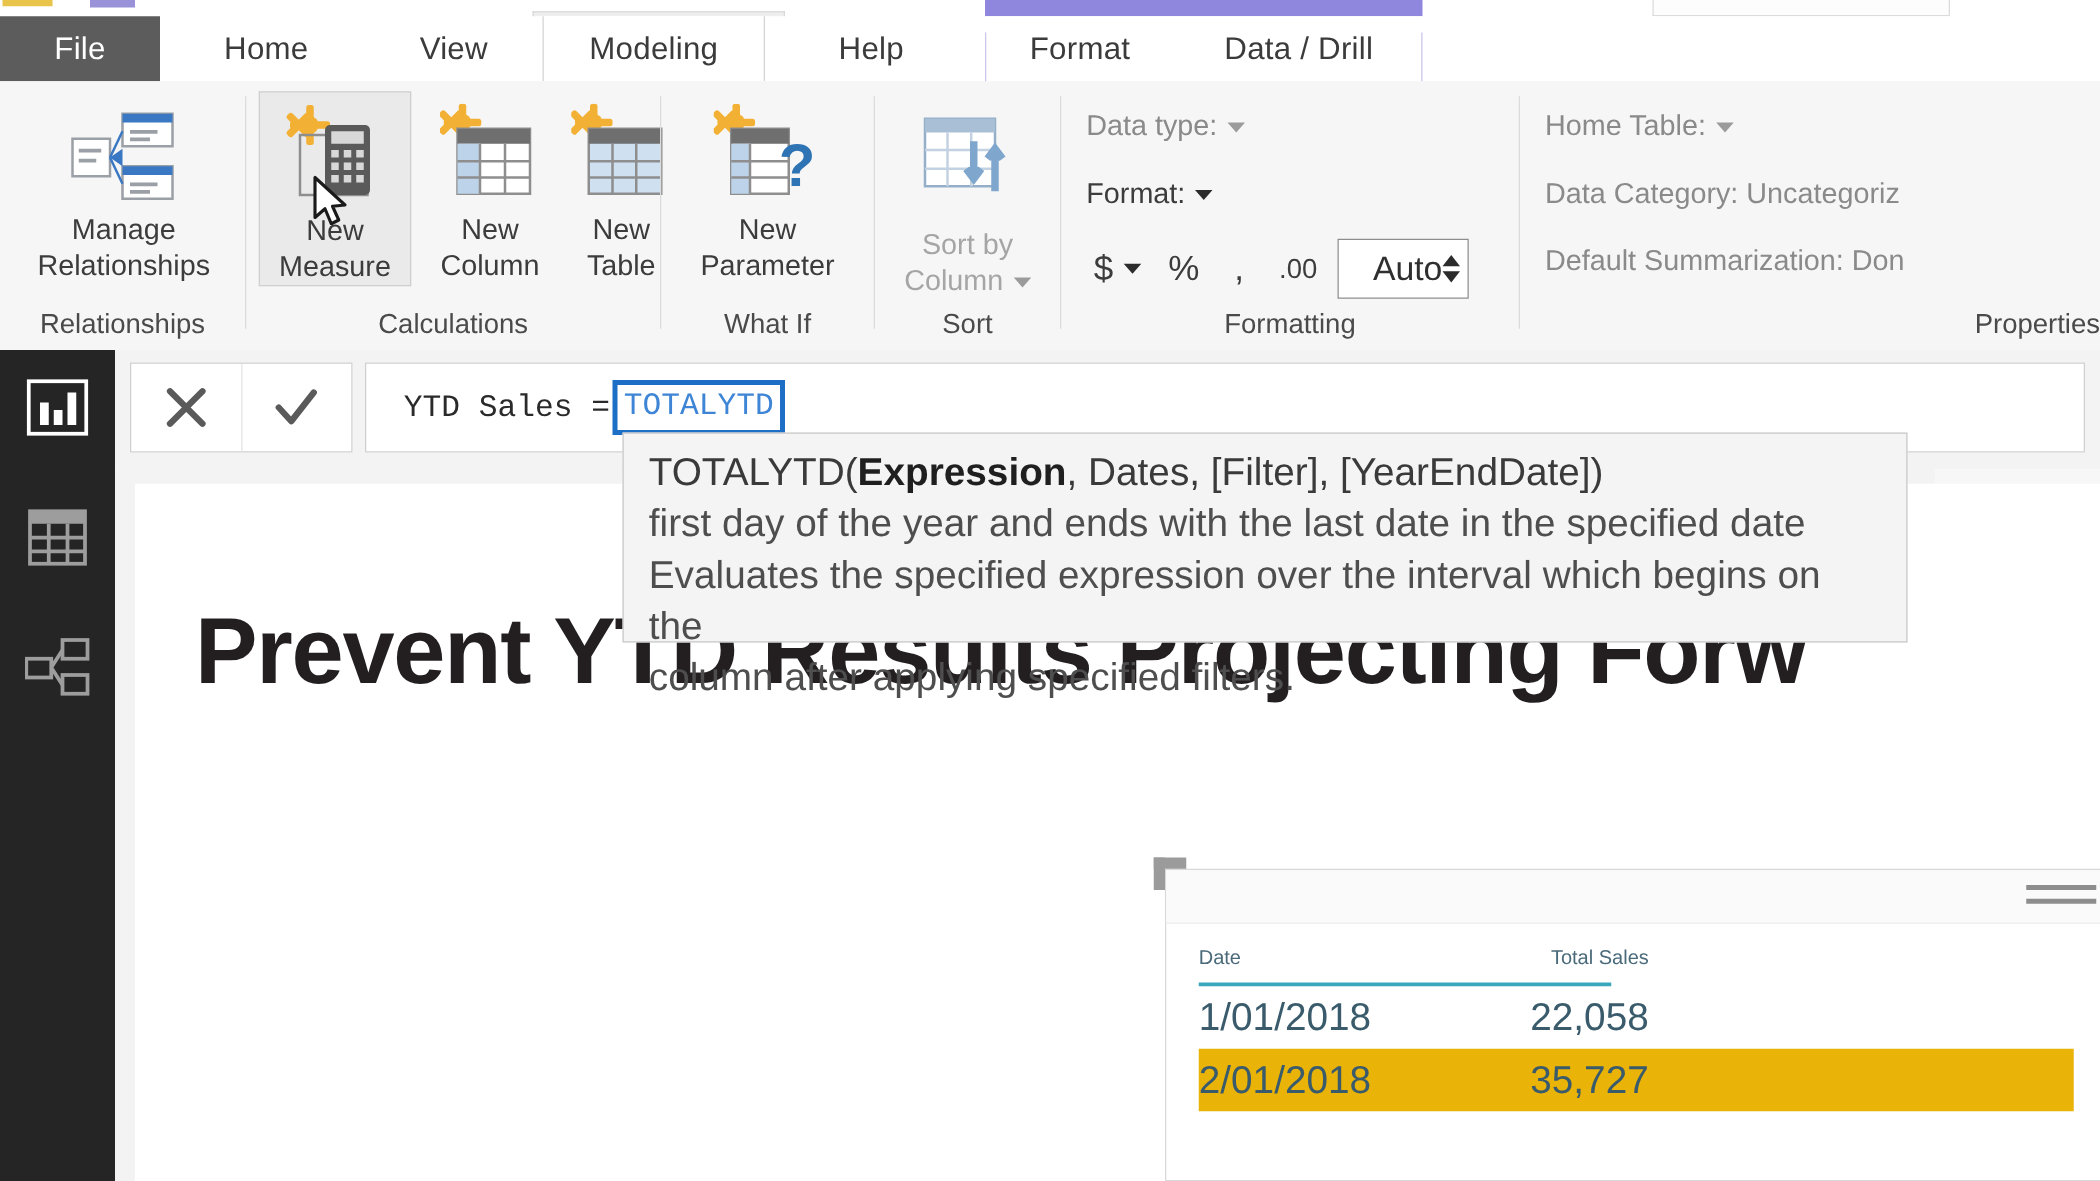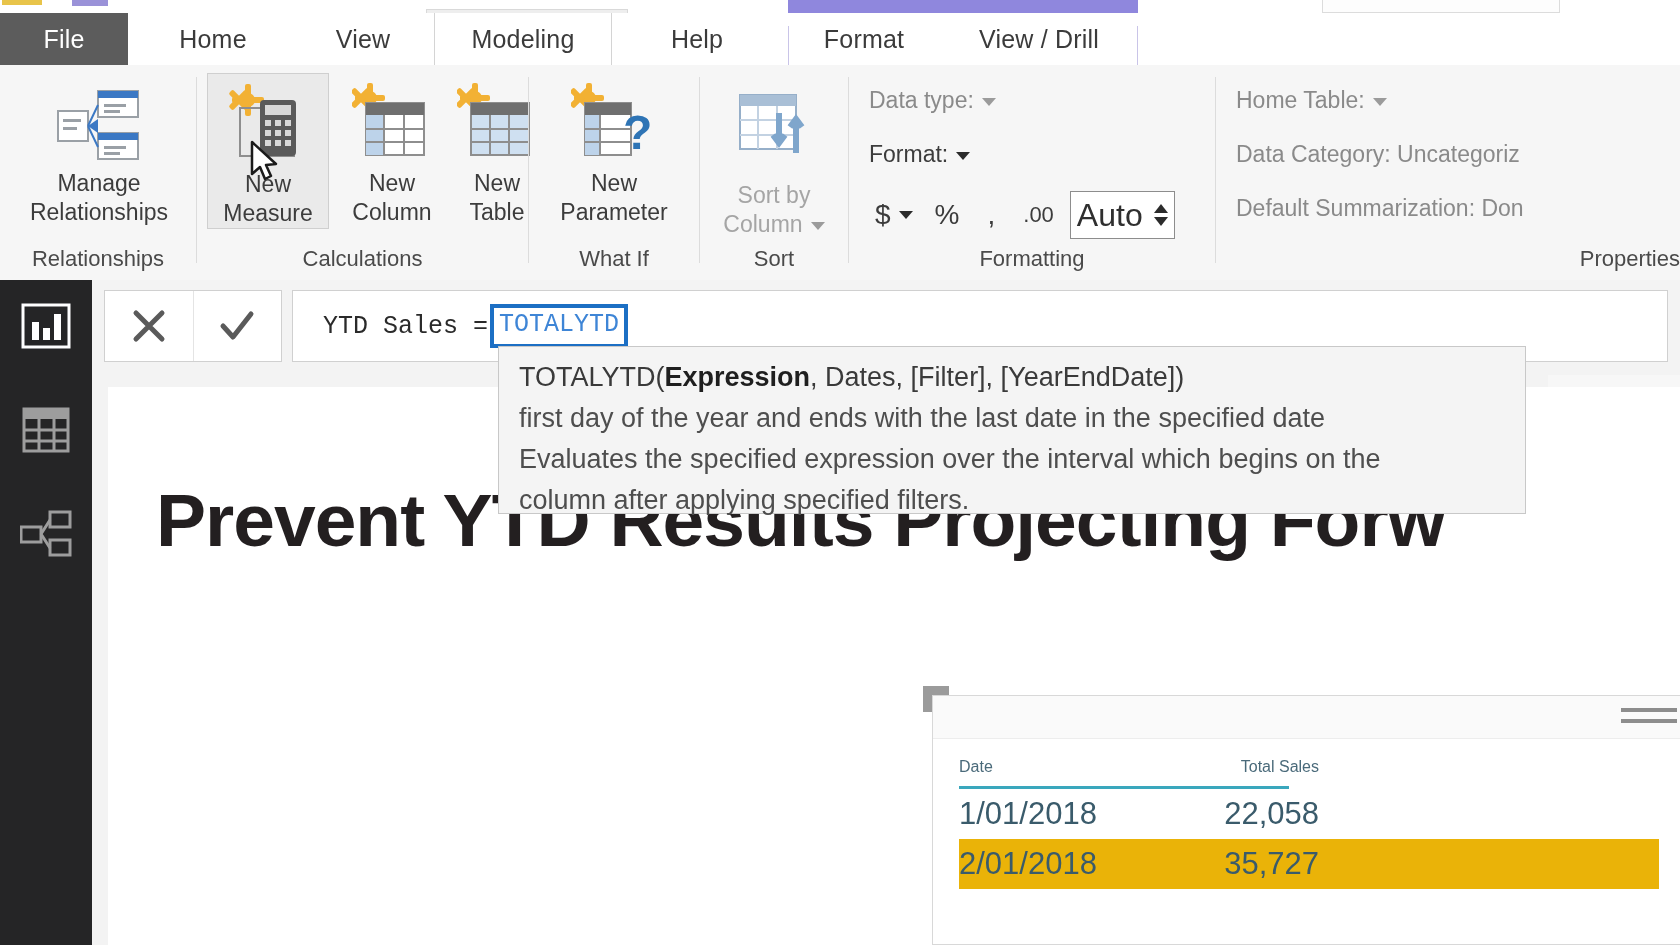--- a/index.html
+++ b/index.html
@@ -55,23 +55,23 @@
   .bigbtn.dim .lbl{color:#a5a5a5;}
 
   
   .prop-line{position:absolute;font-size:23px;color:#8a8a8a;white-space:nowrap;}
   .prop-line.dark{color:#3c3c3c;}
   .caret{display:inline-block;width:0;height:0;border-left:7px solid transparent;border-right:7px solid transparent;border-top:8px solid #9b9b9b;vertical-align:middle;margin-left:8px;}
   .caret.dark{border-top-color:#2b2b2b;}
   .fmt-row{position:absolute;display:flex;align-items:center;gap:0px;}
   .fmt-btn{font-size:28px;color:#3c3c3c;padding:0 6px;cursor:default;}
   .spin{
-    display:inline-flex;align-items:center;justify-content:space-between;
+    display:inline-flex;align-items:center;justify-content:flex-end;
     width:105px;height:48px;border:1px solid #8d8d8d;background:#fff;
-    font-size:32px;color:#2f2f2f;padding:0 6px;box-sizing:border-box;margin-left:10px;
+    font-size:27px;color:#2f2f2f;padding:0 6px;box-sizing:border-box;margin-left:10px;
   }
   .spin .arrows{display:flex;flex-direction:column;gap:4px;}
   .arw-up{width:0;height:0;border-left:7px solid transparent;border-right:7px solid transparent;border-bottom:9px solid #2b2b2b;}
   .arw-dn{width:0;height:0;border-left:7px solid transparent;border-right:7px solid transparent;border-top:9px solid #2b2b2b;}
 
   
   .rail{position:absolute;left:0;top:280px;width:92px;height:665px;background:#252526;}
   .rail-item{position:absolute;left:20px;width:52px;height:52px;display:flex;align-items:center;justify-content:center;cursor:default;}
 
   
@@ -89,21 +89,21 @@
     margin-left:2px;padding:2px 5px 4px 5px;
     color:#3e85d6;border:4px solid #1c6fc4;background:#ffffff;
     font-family:"Liberation Mono", monospace;font-size:25px;line-height:30px;
   }
 
   
   .tooltip{
     position:absolute;left:498px;top:346px;width:1028px;height:168px;
     background:#f4f4f4;border:1px solid #c8c8c8;box-sizing:border-box;
     padding:10px 18px 0 20px;
-    font-size:27px;line-height:41px;color:#3a3a3a;
+    font-size:31px;line-height:41px;color:#3a3a3a;
   }
   .tooltip b{font-weight:bold;color:#1f1f1f;}
   .tooltip .desc{color:#4e4e4e;}
 
   
   .canvas{position:absolute;left:92px;top:375px;width:1456px;height:570px;background:#f3f3f3;}
   .page{position:absolute;left:16px;top:12px;width:1572px;height:558px;background:#ffffff;overflow:hidden;}
   .report-title{
     position:absolute;left:48px;top:90px;
     font-size:75px;font-weight:bold;color:#231f20;
@@ -160,21 +160,21 @@
     <div class="tab modeling">
         <span>Modeling</span>
       </div>
     <div class="tab help">
         <span>Help</span>
       </div>
     <div class="tab format">
         <span>Format</span>
       </div>
     <div class="tab datadrill">
-        <span>View / Drill</span>
+        <span>Data / Drill</span>
       </div>
   </div>
 
   <div class="ribbon">
 
     <div class="rgroup" style="left:0;width:196px;">
       <div class="bigbtn" style="left:18px;width:162px;">
         <div class="icon">
           <svg width="86" height="76" viewBox="0 0 86 76">
             <rect x="42" y="2" width="40" height="26" fill="#ffffff" stroke="#9aa0a6" stroke-width="2"></rect>

